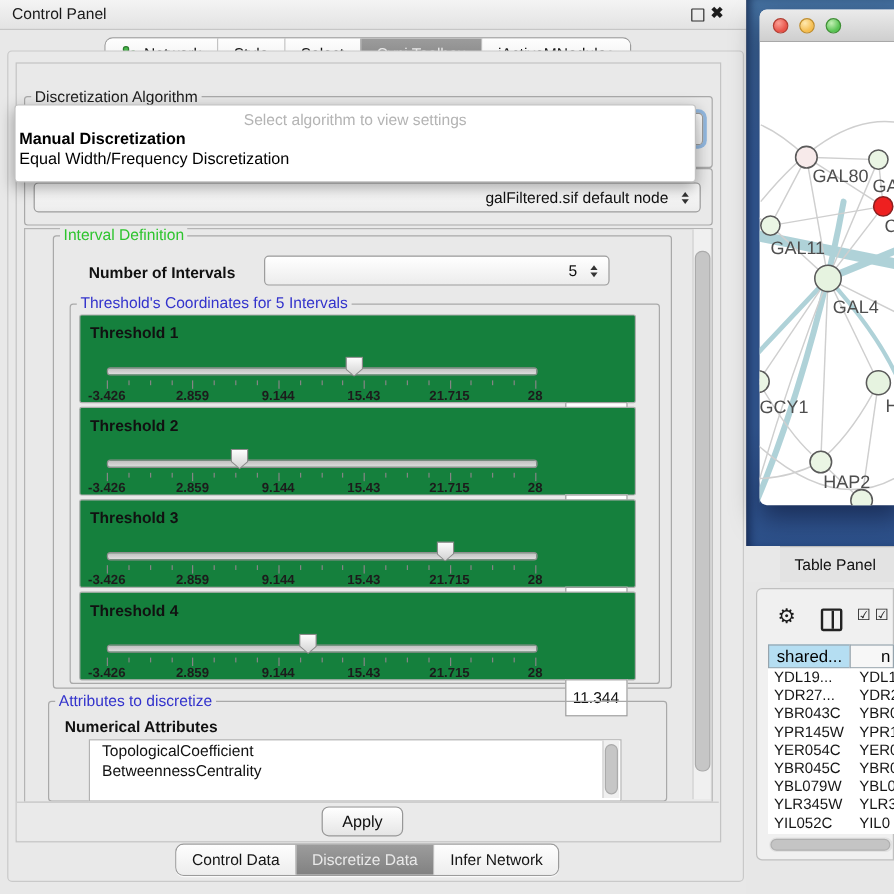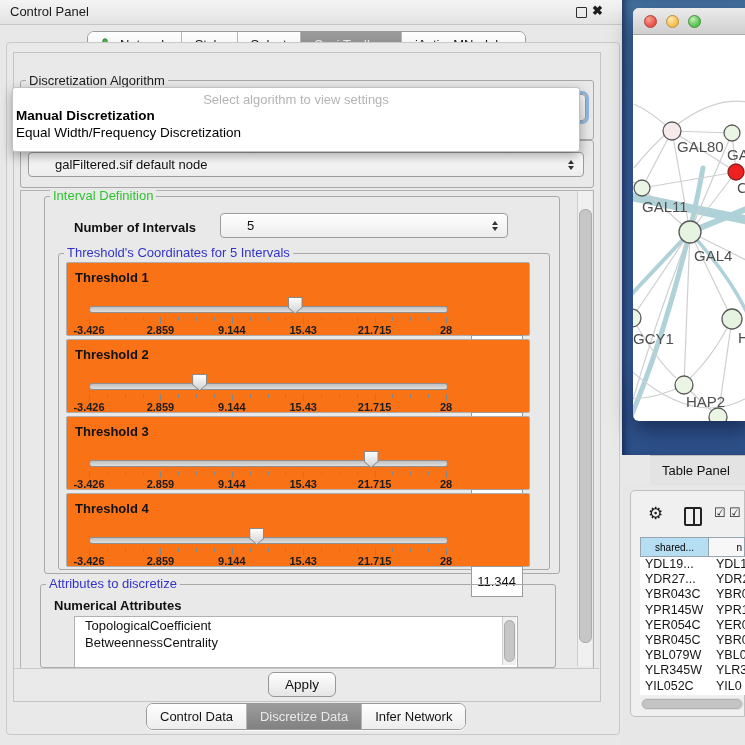--- a/index.html
+++ b/index.html
@@ -27,42 +27,42 @@
   
   #outer-panel{position:absolute;left:6px;top:42px;width:612px;height:691px;
       border:1px solid #c9c9c9;border-radius:4px;background:#e9e9e9;}
   #inner-panel{position:absolute;left:13px;top:52px;width:586px;height:648px;
       border:1px solid #c4c4c4;background:#e9e9e9;}
   .grp{position:absolute;border:1px solid #a9a9a9;border-radius:3px;}
   .grp-label{position:absolute;font-size:13px;line-height:14px;background:#e9e9e9;padding:0 3px;color:#1c1c1c;}
 
   .combo{position:absolute;background:linear-gradient(#ffffff,#ececec);border:1px solid #9d9d9d;
       border-radius:4px;font-size:13px;color:#111;display:flex;align-items:center;
-      padding:0 26px 0 26px;box-sizing:border-box;}
+      padding:0 26px 0 2px;box-sizing:border-box;justify-content:flex-end;}
   .stepper{position:absolute;right:9px;top:50%;transform:translateY(-50%);display:flex;flex-direction:column;gap:2px;}
   .arr-up{width:0;height:0;border-left:3.5px solid transparent;border-right:3.5px solid transparent;border-bottom:4.5px solid #333;}
   .arr-dn{width:0;height:0;border-left:3.5px solid transparent;border-right:3.5px solid transparent;border-top:4.5px solid #333;}
 
   
   #algo-popup{position:absolute;left:12px;top:87px;width:566px;height:63px;background:#fff;
       border:1px solid #c2c2c2;border-radius:3px;box-shadow:0 4px 12px rgba(0,0,0,.35);z-index:60;}
   .popup-hint{position:absolute;top:4px;left:0;right:0;text-align:center;color:#b4b4b4;font-size:13px;}
   .popup-item{position:absolute;left:3px;right:3px;height:17px;font-size:13.5px;color:#000;white-space:nowrap;}
 
   
   #scroll-region{position:absolute;left:20px;top:190px;width:572px;height:477px;border:1px solid #b4b4b4;background:#e9e9e9;}
   .vchannel{position:absolute;background:#f0f0f0;border-left:1px solid #cdcdcd;}
   .vthumb{position:absolute;background:#c6c6c6;border:1px solid #ababab;border-radius:6px;}
 
   .title-green{color:#2ec42e;}
   .title-blue{color:#3333cc;}
   .boldlab{position:absolute;font-size:13px;font-weight:700;color:#111;}
 
   
-  .th-panel{position:absolute;left:66px;width:462px;height:72px;border:1px solid #aeaeae;border-radius:2px;background:#f97316;}
+  .th-panel{position:absolute;left:66px;width:462px;height:72px;border:1px solid #aeaeae;border-radius:2px;background:#15803d;}
   .th-label{position:absolute;left:8px;top:7px;font-weight:700;font-size:13px;color:#111;}
   .th-track{position:absolute;left:22px;top:43px;width:357px;height:5px;border:1px solid #8f8f8f;
       border-radius:3px;background:linear-gradient(#c0c0c0,#dedede);}
   .th-thumb{position:absolute;top:34px;width:15px;height:17px;
       clip-path:polygon(50% 100%,0 62%,0 0,100% 0,100% 62%);background:#8a8a8a;}
   .th-thumb::after{content:"";position:absolute;left:1px;right:1px;top:1px;bottom:1px;
       clip-path:polygon(50% 100%,0 62%,0 0,100% 0,100% 62%);background:linear-gradient(#fdfdfd,#d2d2d2);}
   .th-ticks{position:absolute;left:0;top:0;width:100%;height:100%;}
   .tick{position:absolute;width:1px;background:#858585;top:54px;}
   .tick.minor{height:4px;}
@@ -98,21 +98,21 @@
       border-top:1px solid #bdbdbd;border-bottom:1px solid #cfcfcf;}
   #tablepanel-bar .t{position:absolute;left:12px;top:7px;font-size:13px;color:#111;}
   #tablepanel-bg{position:absolute;left:622px;top:485px;width:123px;height:260px;background:#e7e7e7;}
   #table-frame{position:absolute;left:630px;top:490px;width:115px;height:227px;background:#f0f0f0;
       border:1px solid #c0c0c0;border-radius:5px 0 0 5px;box-sizing:border-box;}
   #gear-ic{position:absolute;left:648px;top:503px;font-size:17px;color:#1a1a1a;}
   #col-ic{position:absolute;left:684px;top:507px;width:14px;height:15px;border:2px solid #222;border-radius:2px;}
   #col-ic::after{content:"";position:absolute;left:50%;top:0;width:2px;height:100%;background:#222;}
   .chk-ic{position:absolute;top:505px;font-size:13px;color:#222;}
   .th-cell{position:absolute;top:537px;height:20px;box-sizing:border-box;border:1px solid #96a4ad;
-      font-size:10px;display:flex;align-items:center;justify-content:center;overflow:hidden;}
+      font-size:14px;display:flex;align-items:center;justify-content:center;overflow:hidden;}
   #table-rows{position:absolute;left:640px;top:557px;width:105px;height:138px;background:#fff;overflow:hidden;}
   .trow{display:flex;height:15.2px;line-height:15.2px;font-size:12.5px;color:#161616;}
   .tc1{width:67px;padding-left:5px;overflow:hidden;white-space:nowrap;flex:none;}
   .tc2{width:33px;padding-left:4px;overflow:hidden;white-space:nowrap;flex:none;}
   #hscroll{position:absolute;left:641px;top:698px;width:103px;height:12px;background:#e2e2e2;border-radius:6px;}
   #hthumb{position:absolute;left:1px;top:1px;width:100px;height:10px;background:#c4c4c4;border-radius:5px;border:1px solid #b0b0b0;box-sizing:border-box;}
 
   .net-ic svg{display:block;}
 </style>
 </head>

